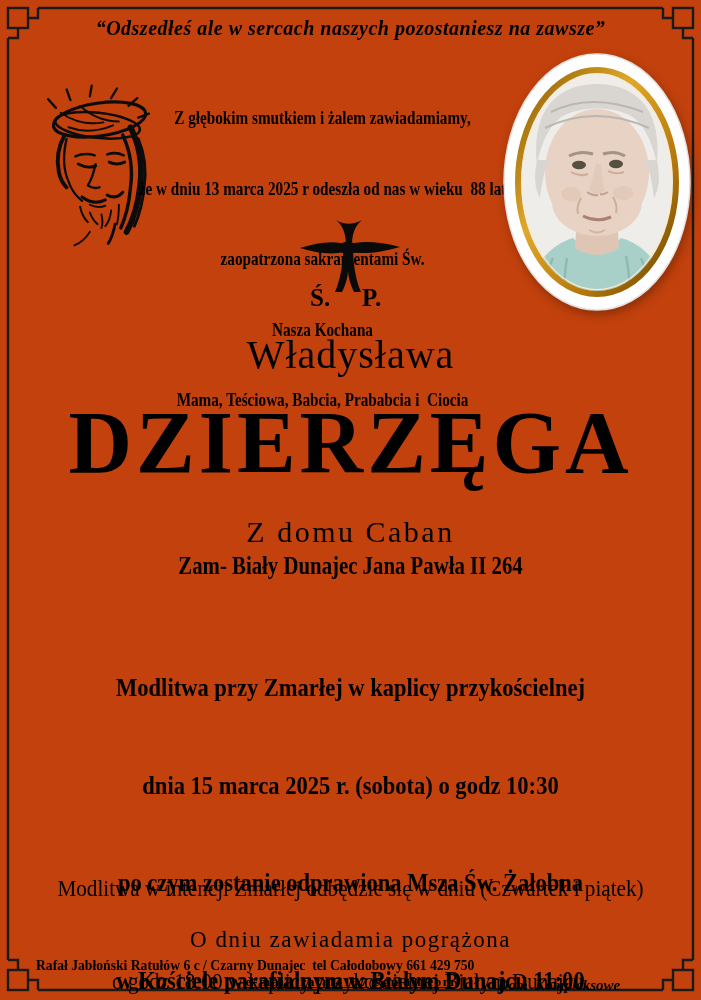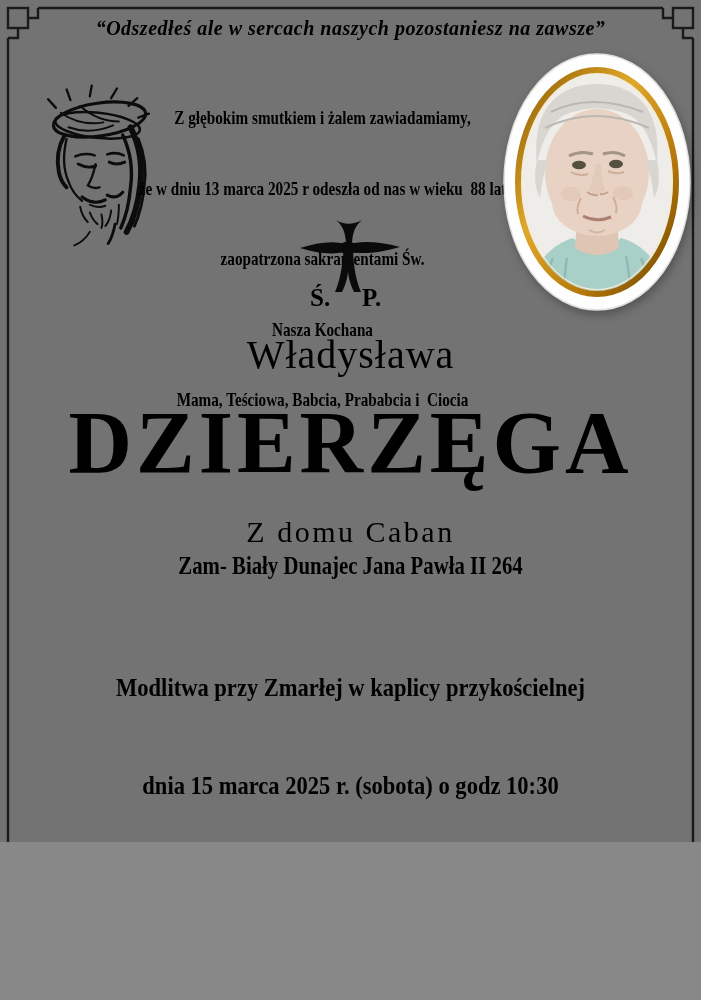--- a/index.html
+++ b/index.html
@@ -1,19 +1,19 @@
 <!DOCTYPE html>
 <html><head>
 <meta charset="utf-8">
 <title>Klepsydra</title>
 <style>
   html,body{margin:0;padding:0;background:#888;}
   .page{
-    position:relative;width:701px;height:842px;margin:0 auto;
-    background:#737373;overflow:hidden;
+    position:relative;width:701px;height:1000px;margin:0 auto;
+    background:#c2410c;overflow:hidden;
     font-family:"Liberation Serif","DejaVu Serif",serif;color:#000;
   }
   .page *{box-sizing:border-box;}
   .txt{position:absolute;white-space:pre-wrap;}
   .center{left:0;right:0;text-align:center;}
 
   .border-frame{position:absolute;left:0;top:0;width:701px;height:1000px;pointer-events:none;}
 
   .quote{top:17px;font-style:italic;font-weight:600;font-size:20px;letter-spacing:.5px;}
 

